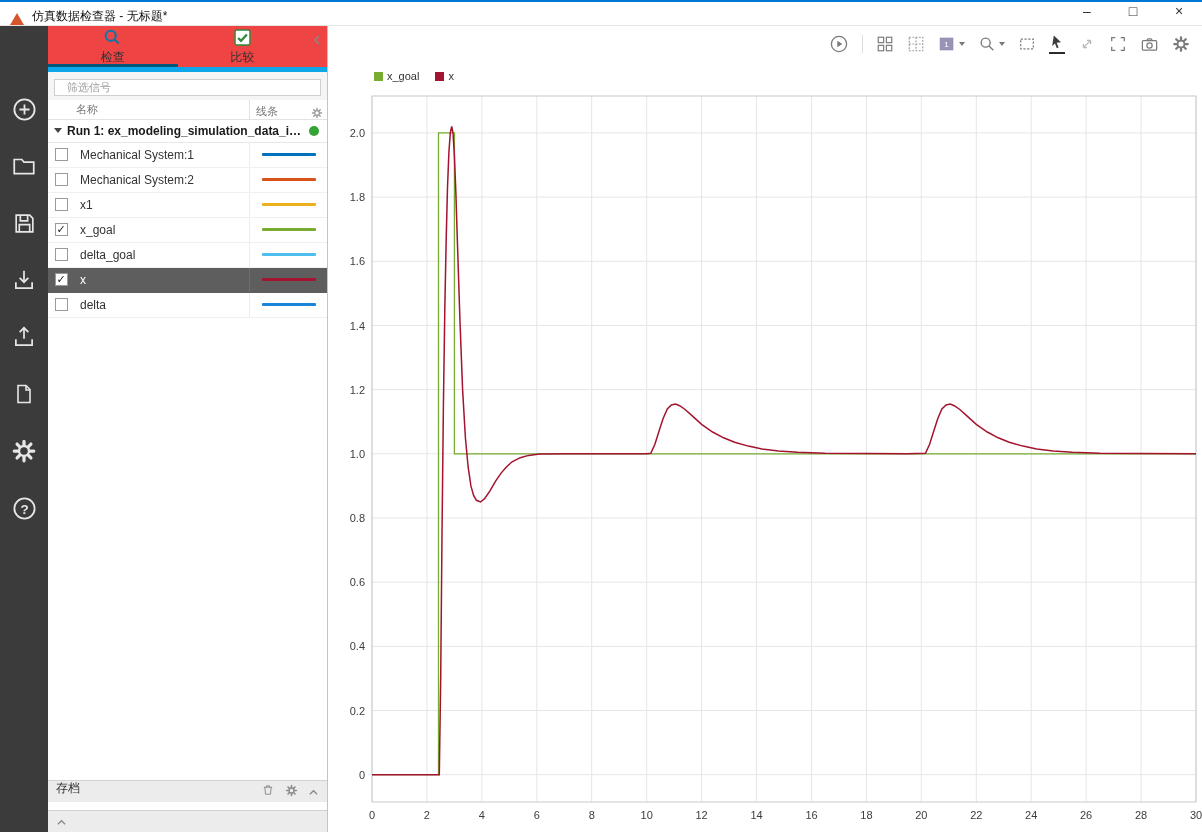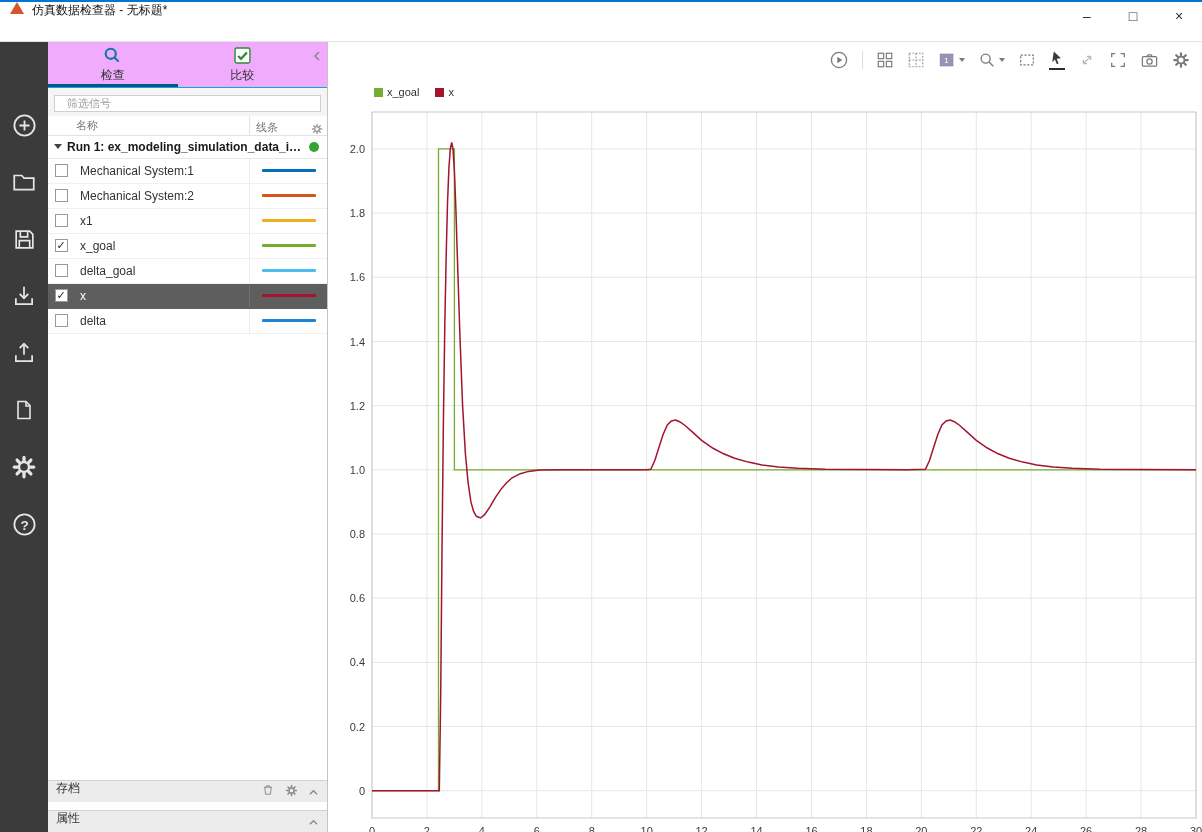--- a/index.html
+++ b/index.html
@@ -1,30 +1,30 @@
 <!DOCTYPE html>
 <html><head>
 <meta charset="utf-8">
 <style>
 *{margin:0;padding:0;box-sizing:border-box}
 html,body{width:1202px;height:832px;overflow:hidden;background:#fff;font-family:"Liberation Sans",sans-serif}
 .window{width:1202px;height:832px;display:flex;flex-direction:column}
 .accent-strip{height:2px;background:#0077d4}
-.titlebar{height:40px;display:flex;align-items:flex-start;background:#fff;border-bottom:1px solid #e4e4e4}
+.titlebar{height:24px;display:flex;align-items:flex-end;background:#fff;border-bottom:1px solid #e4e4e4}
 .app-icon{width:14px;height:12px;margin:0 8px 0 10px;background:#d6552a;clip-path:polygon(50% 0,100% 100%,0 100%)}
 .title-text{font-size:12px;color:#111}
 .tb-spacer{flex:1}
 .win-btn{width:46px;height:28px;display:flex;align-items:center;justify-content:center;font-size:14px;color:#333;cursor:pointer}
 .app{flex:1;display:flex;min-height:0}
 
 .rail{width:48px;background:#3b3b3b;display:flex;flex-direction:column;align-items:center;padding-top:70px;gap:31px;flex-shrink:0}
 .rail-btn{width:30px;height:26px;display:flex;align-items:center;justify-content:center;cursor:pointer}
 
 .sidebar{width:280px;border-right:1px solid #c4c4c4;display:flex;flex-direction:column;background:#fff;flex-shrink:0}
-.tabs{height:46px;display:flex;background:#f0abfc;border-bottom:1px solid #0ea5e9;position:relative}
+.tabs{height:46px;display:flex;background:#ef4444;border-bottom:5px solid #0ea5e9;position:relative}
 .tab{flex:1;display:flex;flex-direction:column;align-items:center;justify-content:center;gap:1px;font-size:12px;color:#333;cursor:pointer;position:relative}
 .tab.active{box-shadow:inset 0 -3px 0 #00587c}
 .collapse-btn{width:20px;display:flex;align-items:flex-start;justify-content:center;padding-top:8px;cursor:pointer}
 .filter-row{padding:5px 6px 4px 6px;background:#f5f5f5}
 .filter-input{width:100%;height:17px;font-size:11px;border:1px solid #cfcfcf;padding:0 12px;color:#555;background:#fff;font-family:"Liberation Sans",sans-serif}
 .filter-input::placeholder{color:#9a9a9a}
 .cols{height:20px;display:flex;font-size:11px;color:#777;border-bottom:1px solid #e3e3e3;align-items:stretch}
 .col-name{flex:1;display:flex;align-items:center;padding-left:28px}
 .col-line{width:78px;border-left:1px solid #e3e3e3;display:flex;align-items:flex-end;justify-content:space-between;padding:0 4px 0 6px}
 .run-row{height:23px;display:flex;align-items:center;font-size:12px;font-weight:bold;color:#1a1a1a;padding:0 8px 0 6px;border-bottom:1px solid #e8e8e8;cursor:pointer}
@@ -251,21 +251,20 @@
               <path d="M17.5 12h3.5M15.9 15.9l2.5 2.5M12 17.5V21M8.1 15.9l-2.5 2.5M6.5 12H3M8.1 8.1L5.6 5.6M12 6.5V3M15.9 8.1l2.5-2.5"></path>
             </g>
             <circle cx="12" cy="12" r="4.6" fill="none" stroke="#8a8a8a" stroke-width="2.4"></circle>
           </svg>
         <svg viewBox="0 0 12 10" width="11" height="9" fill="none" stroke="#8a8a8a" stroke-width="1.5">
             <path d="M2 7l4-4 4 4"></path>
           </svg>
       </div>
       <div class="bar-gap"></div>
       <div class="panel-bar">
-        <span class="bar-label">属性</span>
         <svg viewBox="0 0 12 10" width="11" height="9" fill="none" stroke="#8a8a8a" stroke-width="1.5">
             <path d="M2 7l4-4 4 4"></path>
           </svg>
       </div>
     </div>
 
     <div class="main">
       <div class="chart-toolbar">
         <div class="ct-btn">
           <svg viewBox="0 0 20 20" width="20" height="20">

